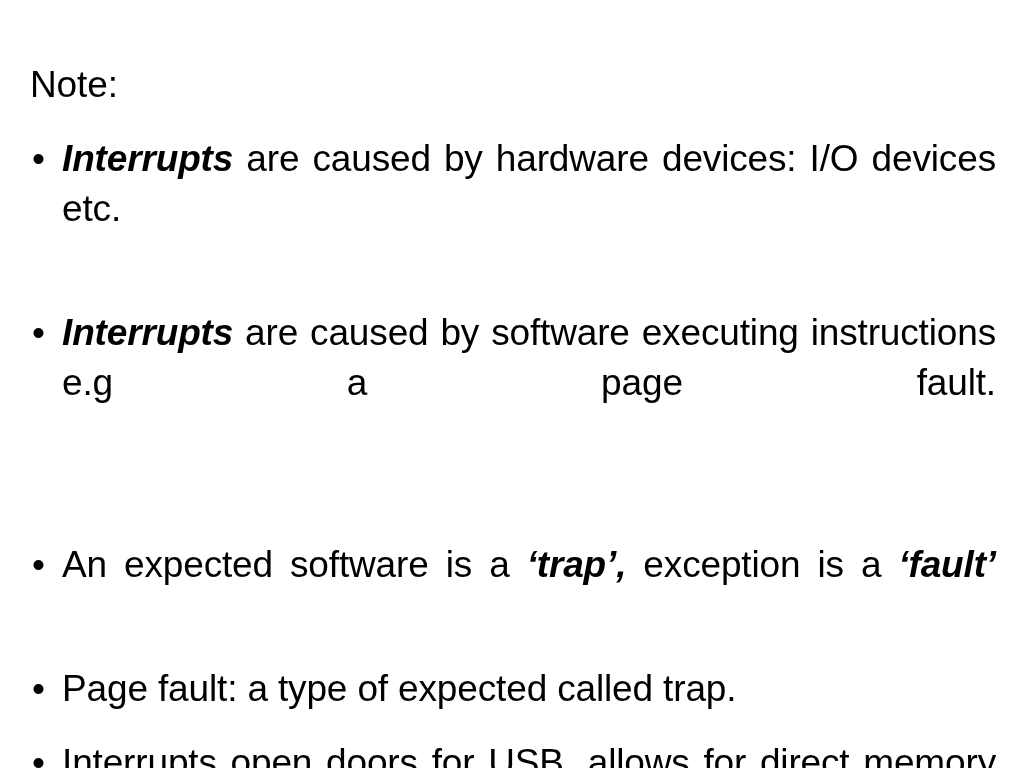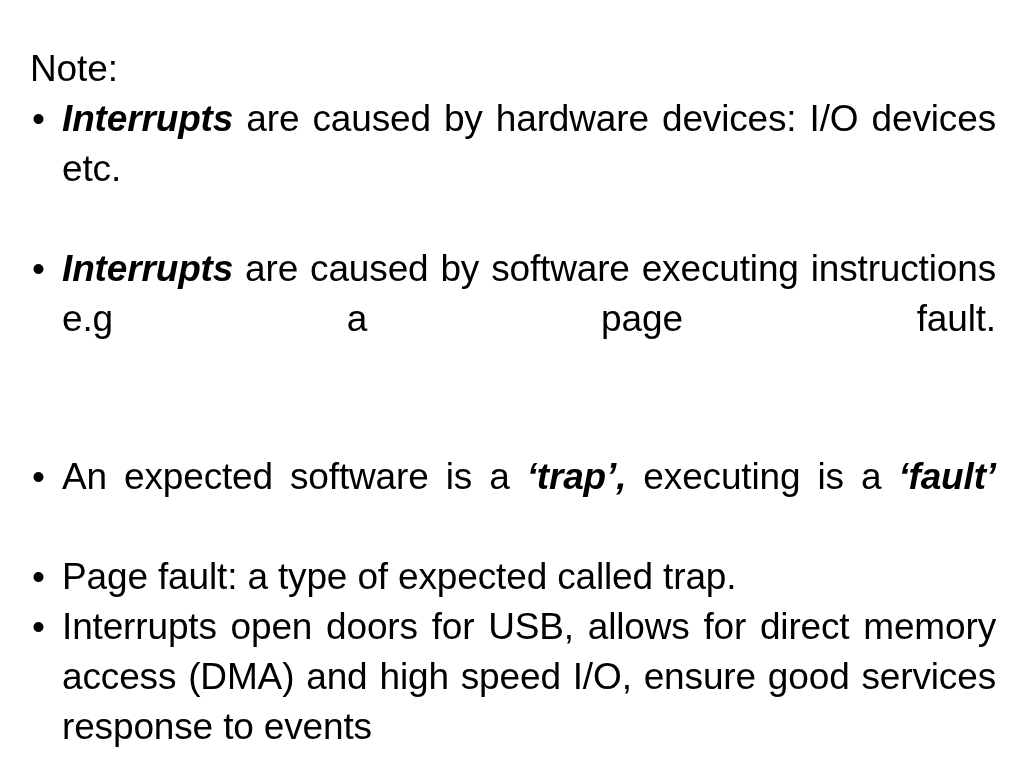--- a/index.html
+++ b/index.html
@@ -28,20 +28,21 @@
     width: 966px;
   }
 
   
   .note-line {
     font-size: 37px;
     line-height: 50px;
     font-weight: 400;
     letter-spacing: -0.1px;
     white-space: nowrap;
+    margin-top: 16px;
   }
 
   
   ul.bullets {
     list-style: none;
     margin: 0;
     padding: 0;
   }
 
   li.bullet {
@@ -70,20 +71,21 @@
     left: 2px;
     top: 0;
     width: 18px;
     font-size: 37px;
     line-height: 50px;
     text-align: left;
   }
 
   li.bullet .line-text {
     display: block;
+    margin-top: 24px;
   }
 
   .strong-italic {
     font-weight: 700;
     font-style: italic;
   }
 
   
   .para-spacer {
     height: 58px;
@@ -106,21 +108,21 @@
 
       <li class="bullet justify-all">
         <span class="marker">•</span>
         <span class="line-text"><span class="strong-italic">Interrupts</span><span> are caused by software executing instructions e.g a page fault.</span></span>
       </li>
 
       <li class="para-spacer"></li>
 
       <li class="bullet justify-all">
         <span class="marker">•</span>
-        <span class="line-text"><span>An expected software is a </span><span class="strong-italic">‘trap’,</span><span> executing is a </span><span class="strong-italic">‘fault’</span></span>
+        <span class="line-text"><span>An expected software is a </span><span class="strong-italic">‘trap’,</span><span> exception is a </span><span class="strong-italic">‘fault’</span></span>
       </li>
 
       <li class="bullet">
         <span class="marker">•</span>
         <span class="line-text">Page fault: a type of expected called trap.</span>
       </li>
 
       <li class="bullet">
         <span class="marker">•</span>
         <span class="line-text">Interrupts open doors for USB, allows for direct memory access (DMA) and high speed I/O, ensure good services response to events</span>

